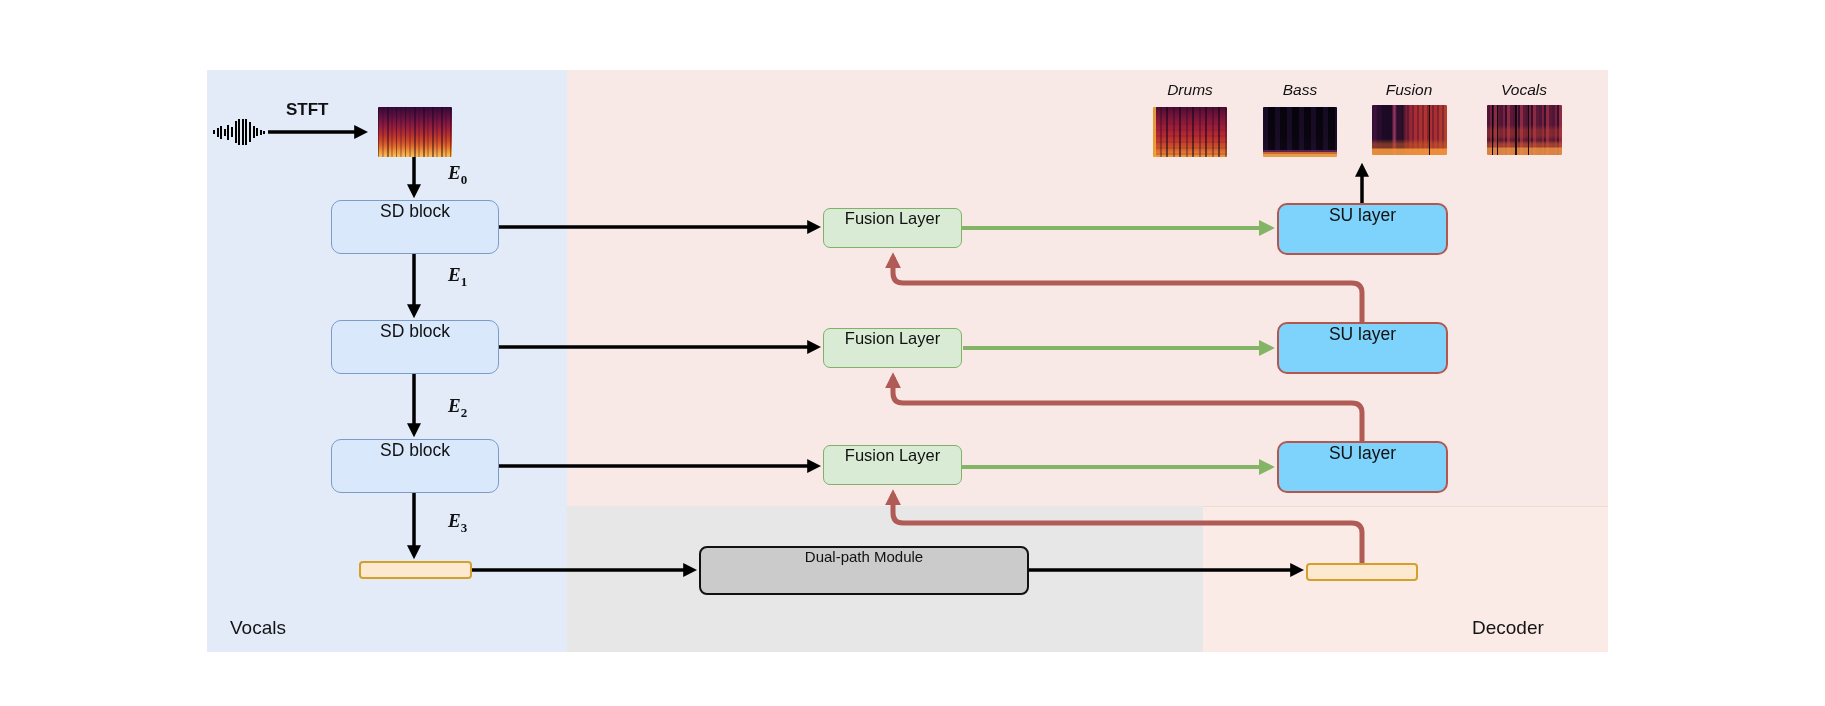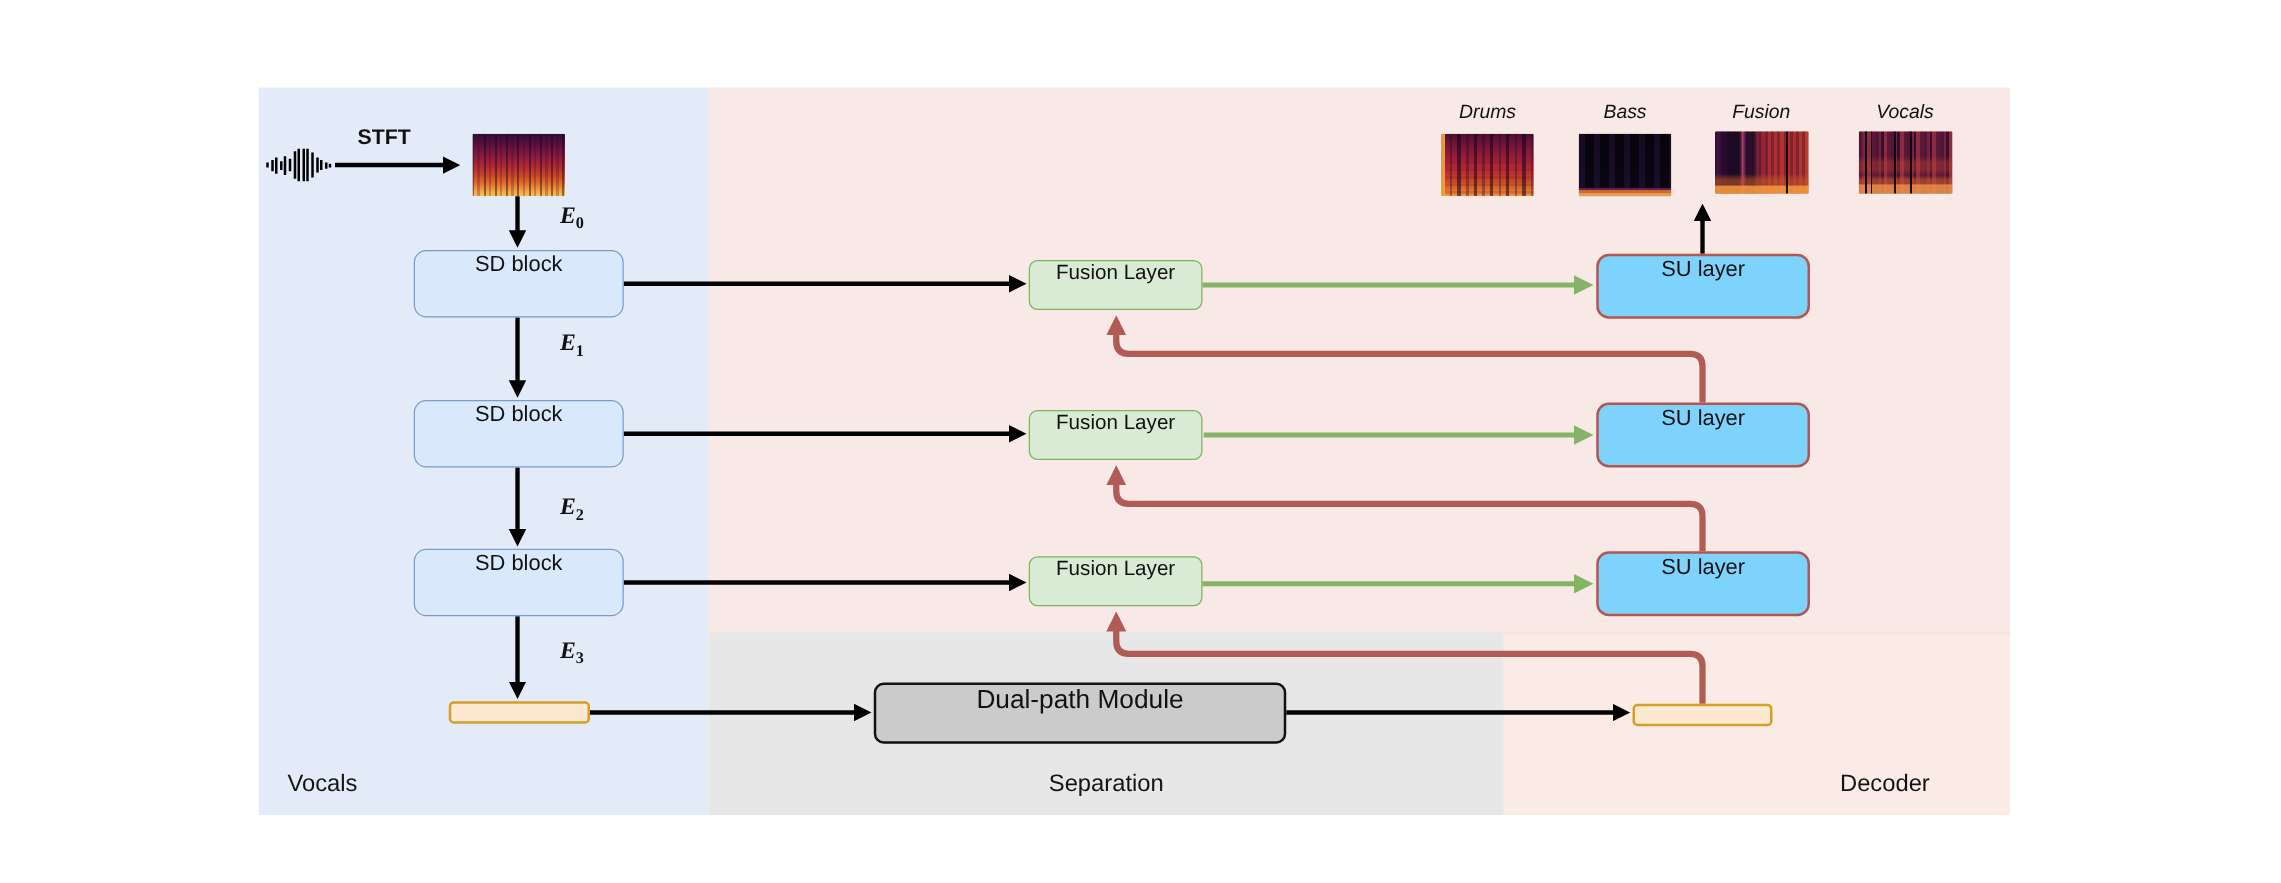--- a/index.html
+++ b/index.html
@@ -14,21 +14,21 @@
   #region-decoder{left:567px;top:70px;width:1041px;height:582px;background:#F9E9E6;}
   #region-separation{left:567px;top:506px;width:636px;height:146px;background:#E7E7E7;}
   #region-decoder-bottom{left:1203px;top:506px;width:405px;height:146px;background:#FAEBE7;border-top:1px solid #EFDBD6;box-sizing:border-box;}
   .region-label{position:absolute;font-size:19px;color:#141414;}
   
   .node{position:absolute;display:flex;align-items:flex-start;justify-content:center;box-sizing:border-box;}
   .sd{left:331px;width:168px;height:54px;background:#DAE8FC;border:1.5px solid #7B9BC8;border-radius:10px;font-size:17.5px;}
   .fusion{left:823px;width:139px;height:40px;background:#D9EBD4;border:1.5px solid #7FB266;border-radius:7px;font-size:16.5px;}
   .su{left:1277px;width:171px;height:52px;background:#7dd3fc;border:2px solid #B2574F;border-radius:10px;font-size:17.5px;}
   .bar{position:absolute;background:#FCE9CF;border:2px solid #D4A029;border-radius:4px;box-sizing:border-box;}
-  #module{left:699px;top:546px;width:330px;height:49px;background:#CBCBCB;border:2px solid #111;border-radius:8px;font-size:21px;}
+  #module{left:699px;top:546px;width:330px;height:49px;background:#CBCBCB;border:2px solid #111;border-radius:8px;font-size:15px;}
   
   #stft-label{left:286px;top:100px;font-weight:bold;font-size:17px;}
   .e-label{position:absolute;left:448px;font-family:"Liberation Serif",serif;font-style:italic;font-weight:600;font-size:19px;}
   .e-label sub{font-size:13px;font-style:normal;}
   .out-label{position:absolute;top:81px;width:80px;text-align:center;font-size:15.5px;font-style:italic;}
   
   #waveform{left:213px;top:118px;width:56px;height:28px;display:flex;align-items:center;gap:1.6px;}
   #waveform i{display:block;width:2px;background:#000;}
   
   .spec{position:absolute;border-radius:1px;}
@@ -182,16 +182,15 @@
   <div class="out-label" style="left:1260px;">Bass</div>
   <div class="out-label" style="left:1369px;">Fusion</div>
   <div class="out-label" style="left:1484px;">Vocals</div>
 
   <div class="spec spec-drums" style="left:1153px;top:107px;width:74px;height:50px;"></div>
   <div class="spec spec-bass" style="left:1263px;top:107px;width:74px;height:50px;"></div>
   <div class="spec spec-other" style="left:1372px;top:105px;width:75px;height:50px;"></div>
   <div class="spec spec-vocals" style="left:1487px;top:105px;width:75px;height:50px;"></div>
 
   <div class="region-label" style="left:230px;top:617px;">Vocals</div>
-  <div class="region-label" style="left:567px;top:617px;width:636px;text-align:center;">Separation</div>
   <div class="region-label" style="left:1472px;top:617px;">Decoder</div>
 
 </div>
 
 </body></html>

